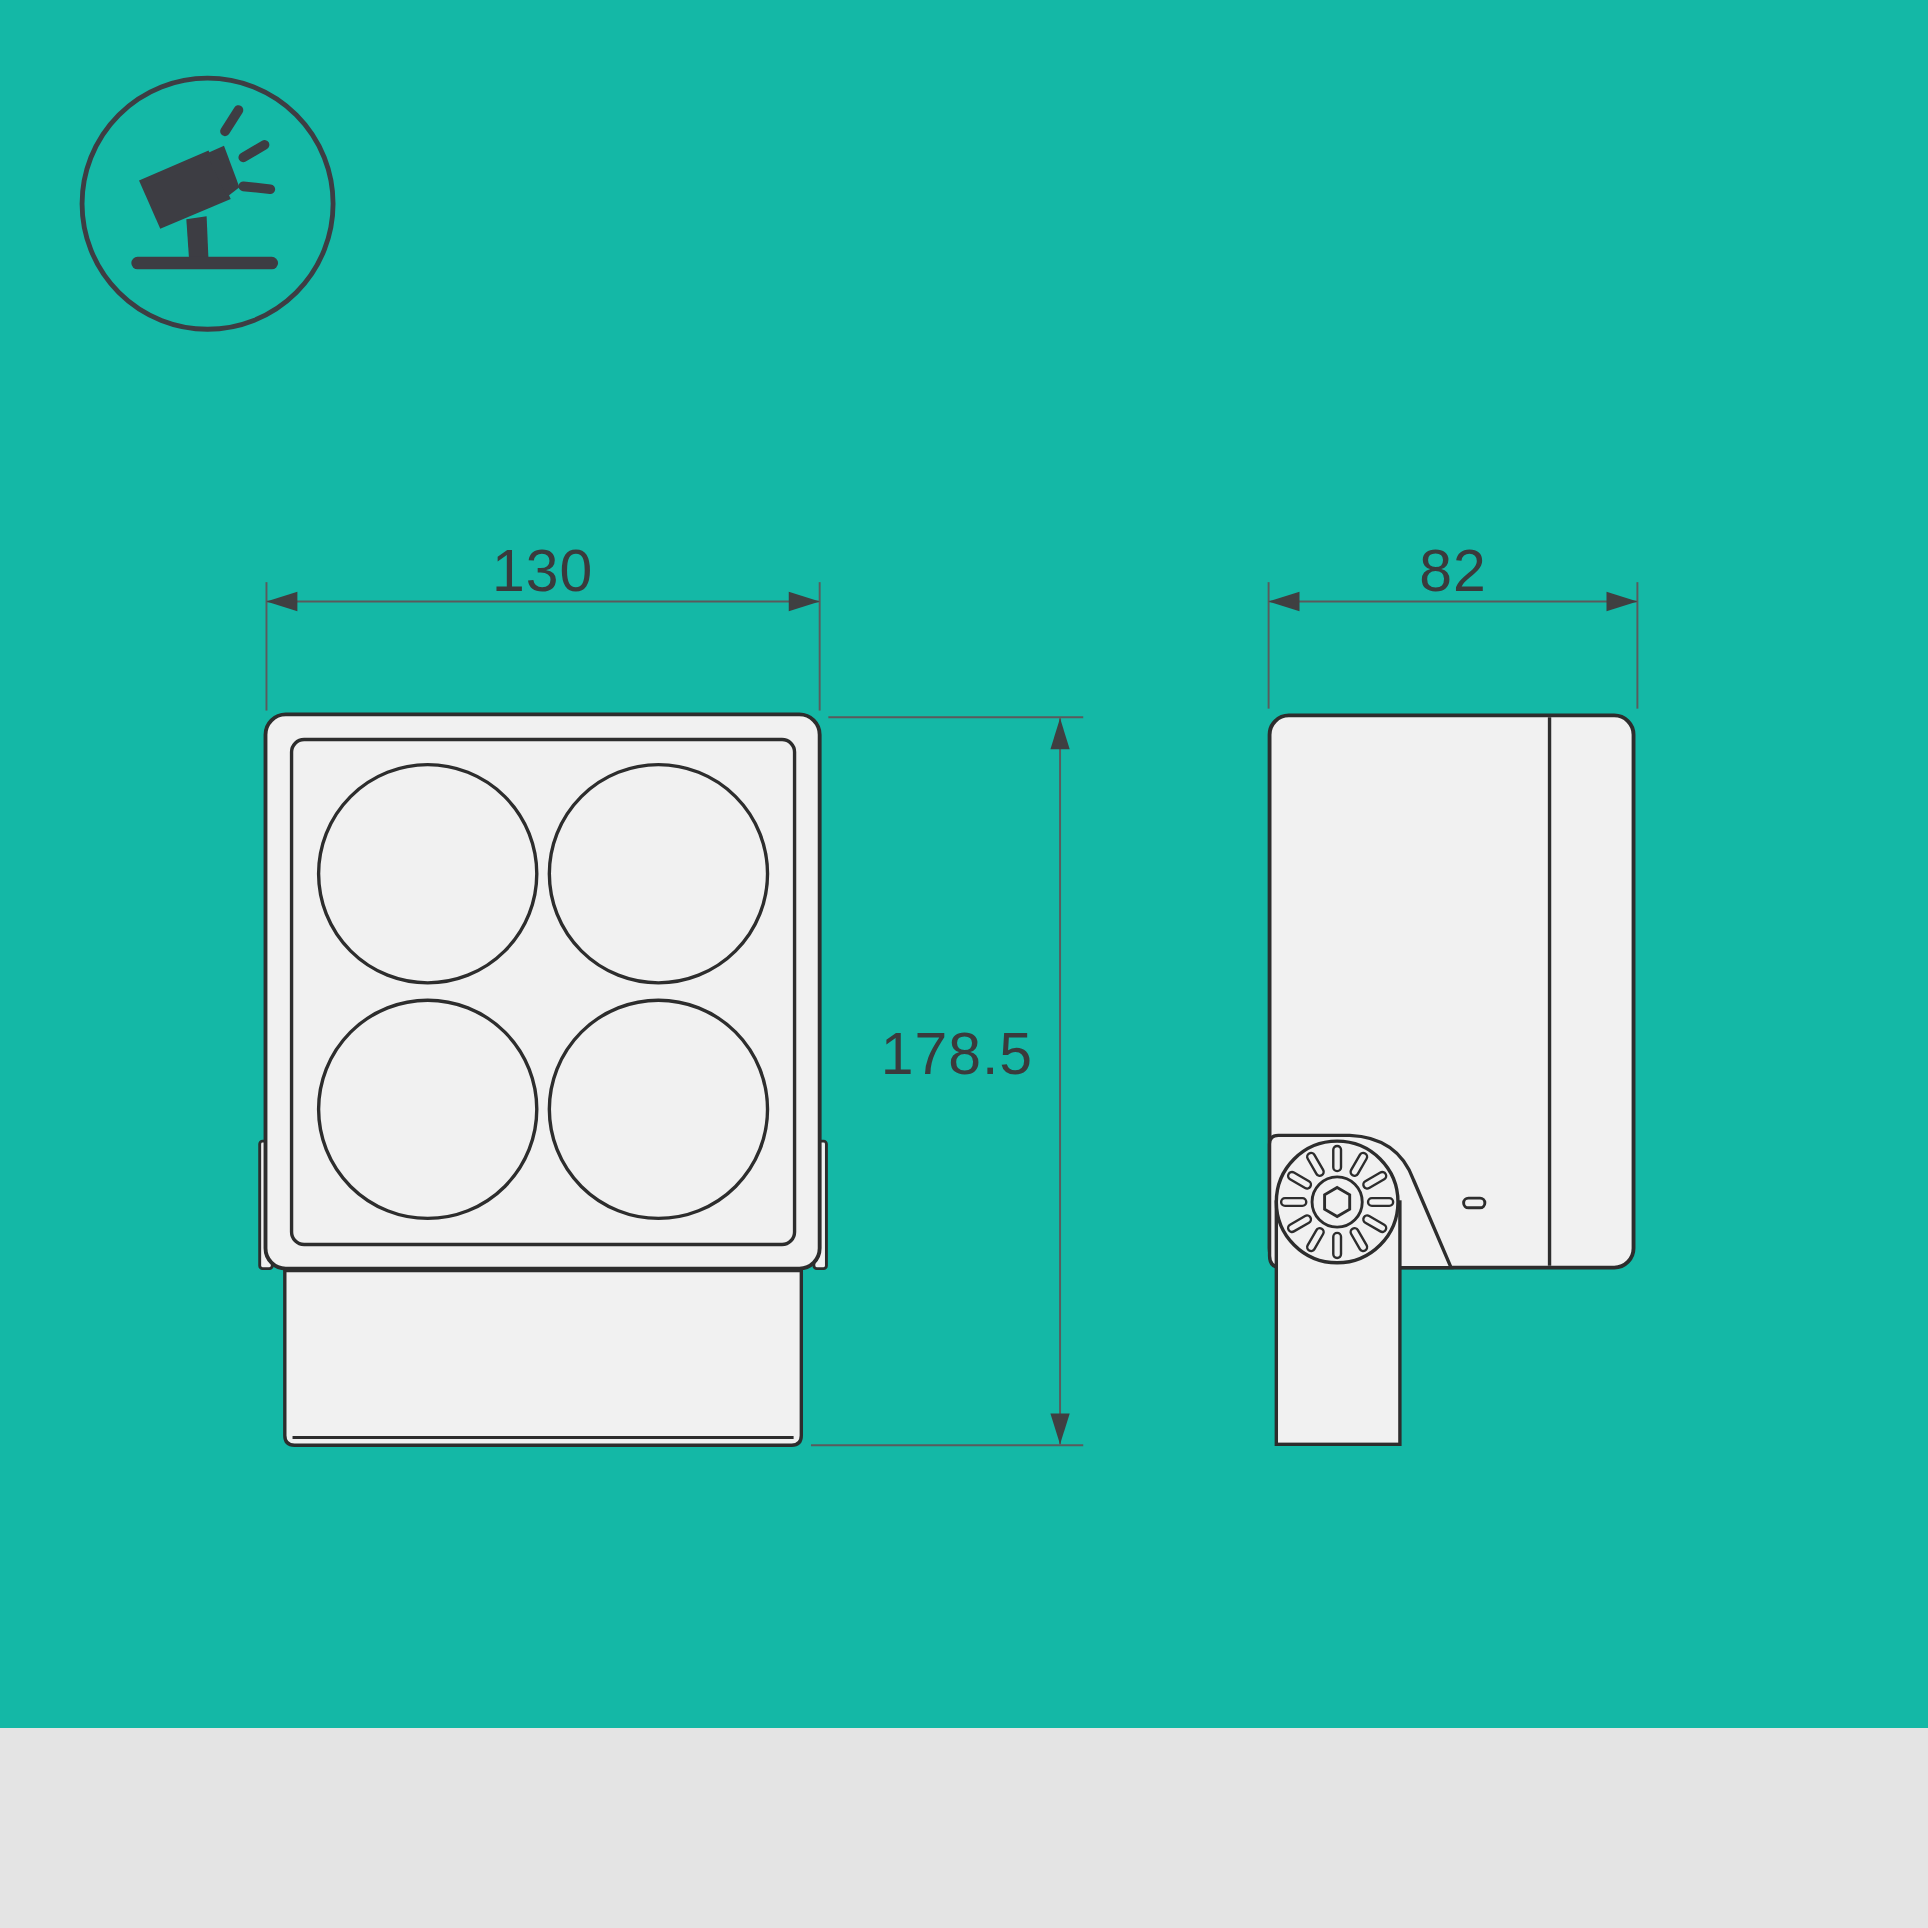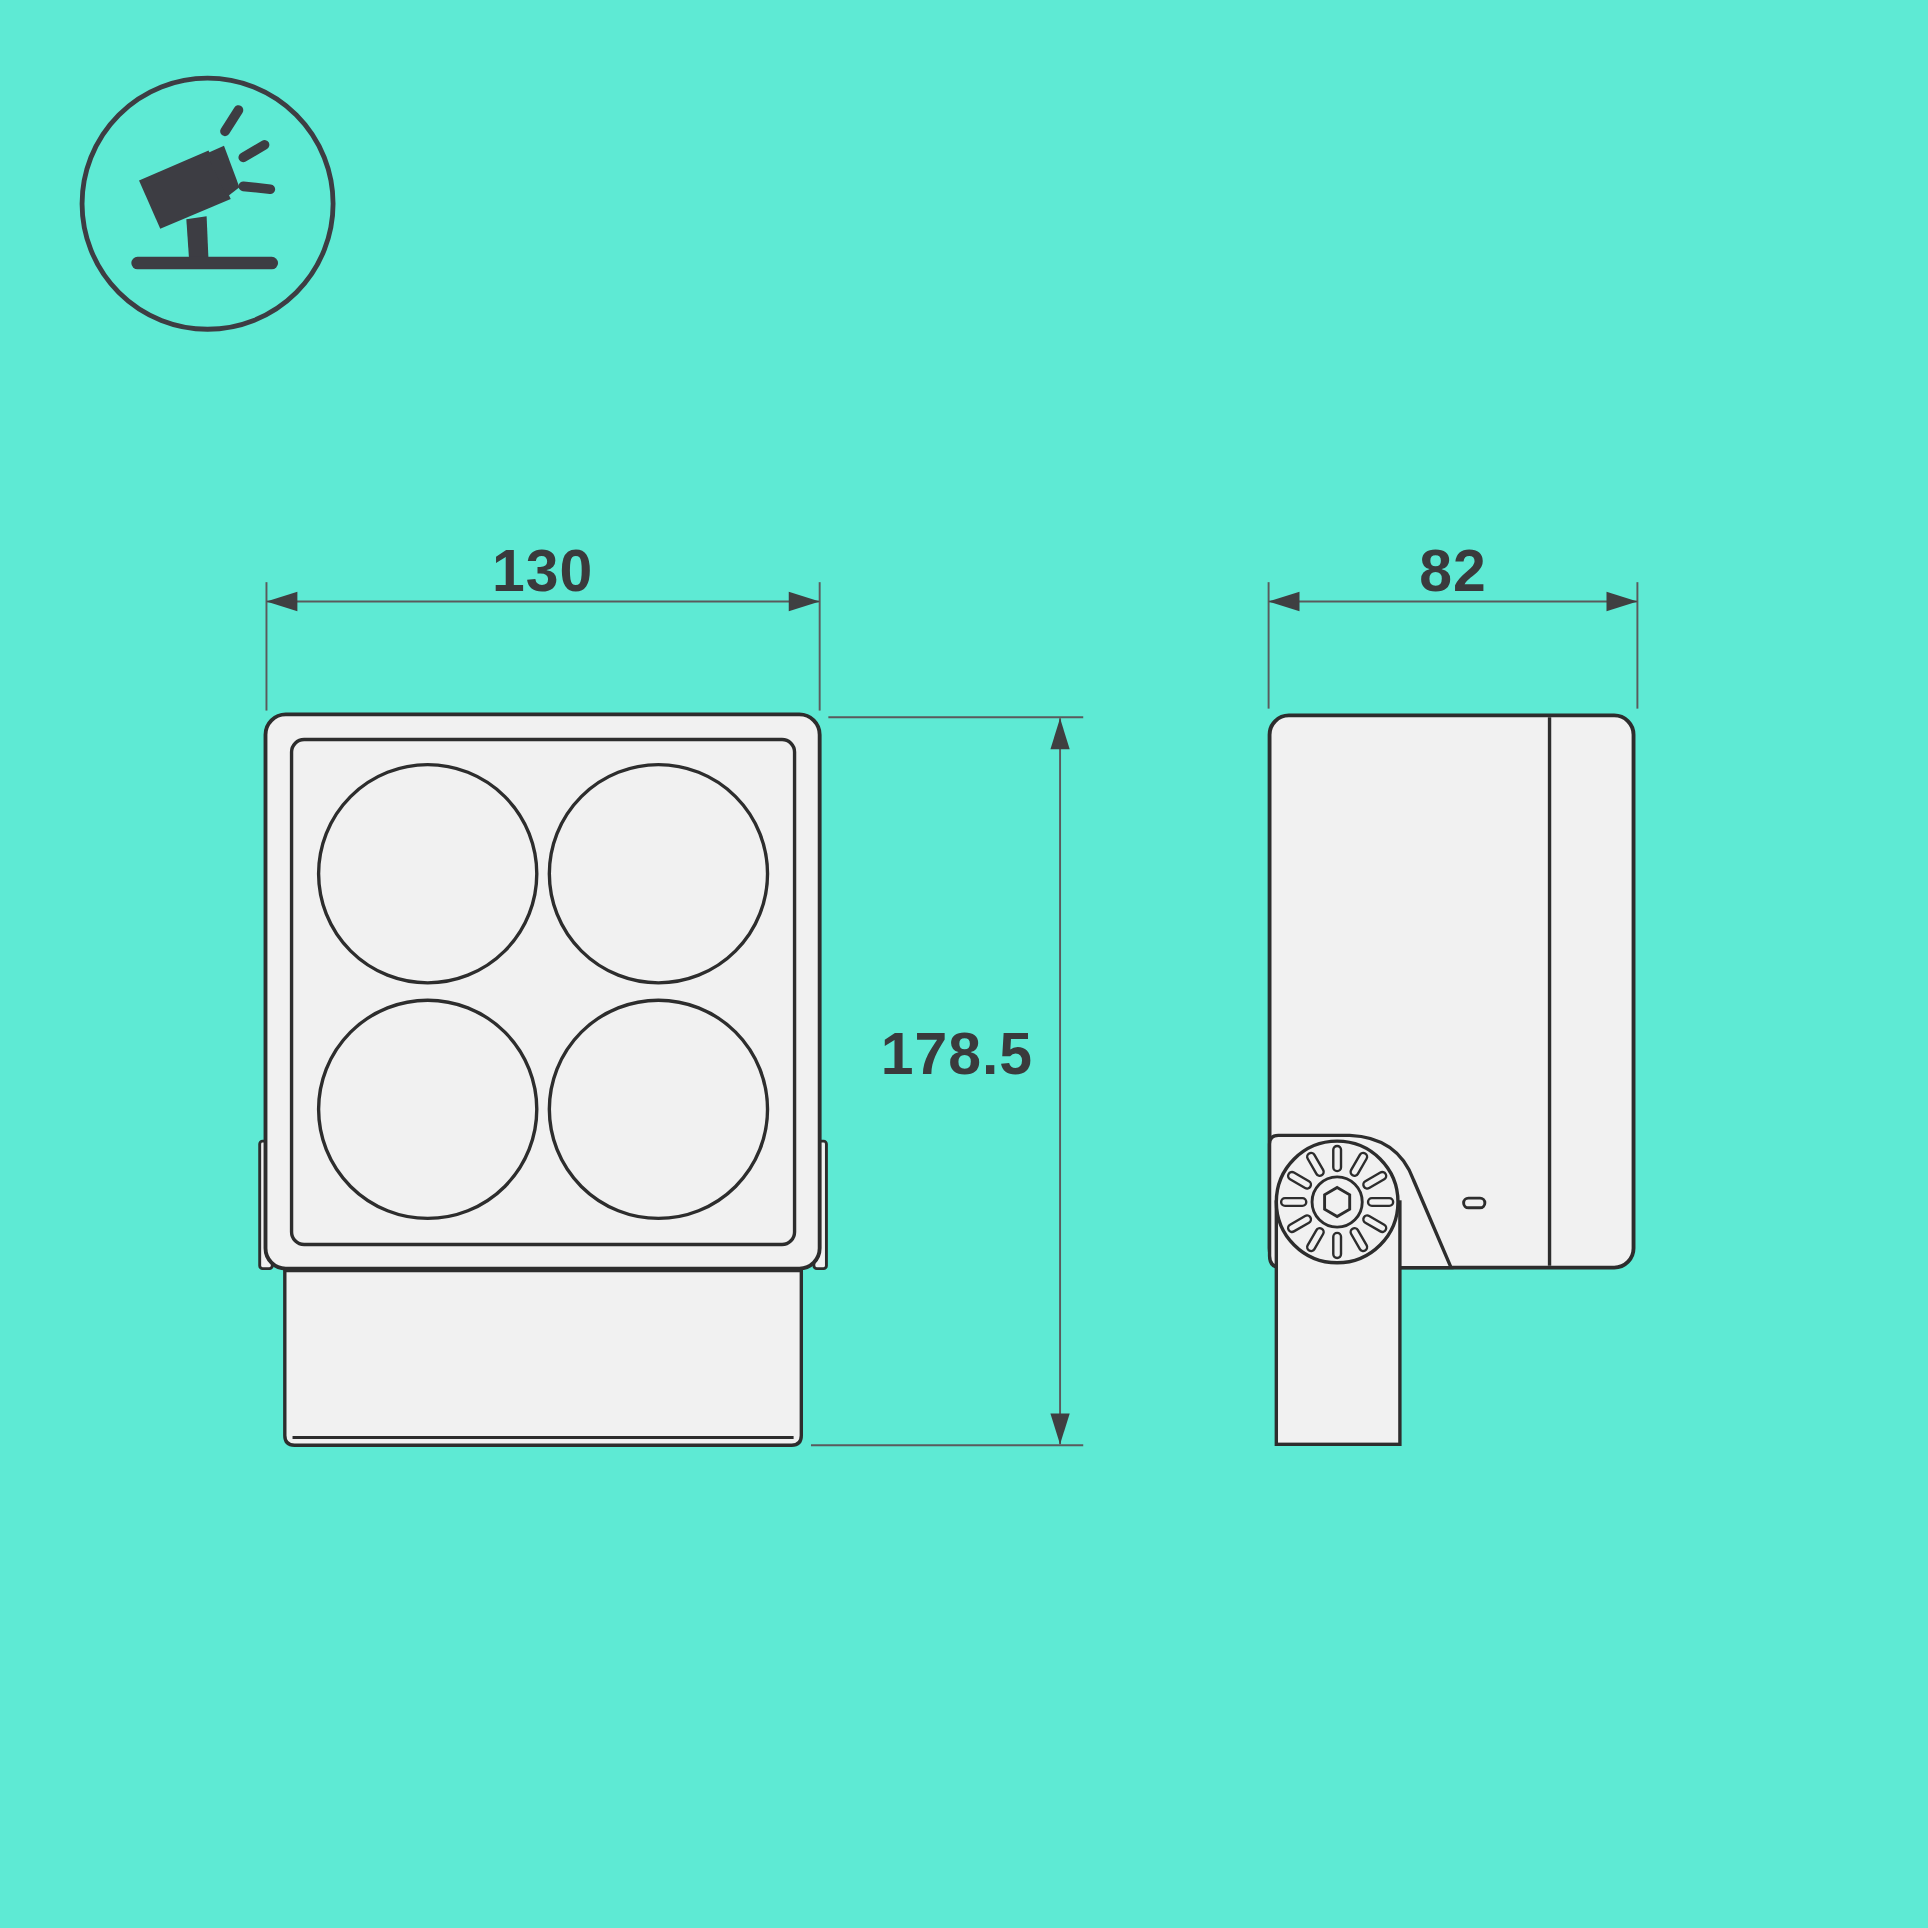--- a/index.html
+++ b/index.html
@@ -1,24 +1,23 @@
 <!DOCTYPE html>
 <html><head>
 <meta charset="utf-8">
 <style>
   html, body { margin: 0; padding: 0; }
   body { background: #e4e4e4; }
   .canvas {
     position: relative;
     width: 1928px;
-    height: 1928px;
-    background: #5eead4;
+    height: 1728px;
+    background: #14b8a6;
     overflow: hidden;
     font-family: "Liberation Sans", sans-serif;
-    font-weight: bold;
   }
   .drawing {
     position: absolute;
     inset: 0;
   }
   svg text {
     font-family: "Liberation Sans", sans-serif;
     font-size: 61px;
     fill: #3a3a3c;
     letter-spacing: 1px;

